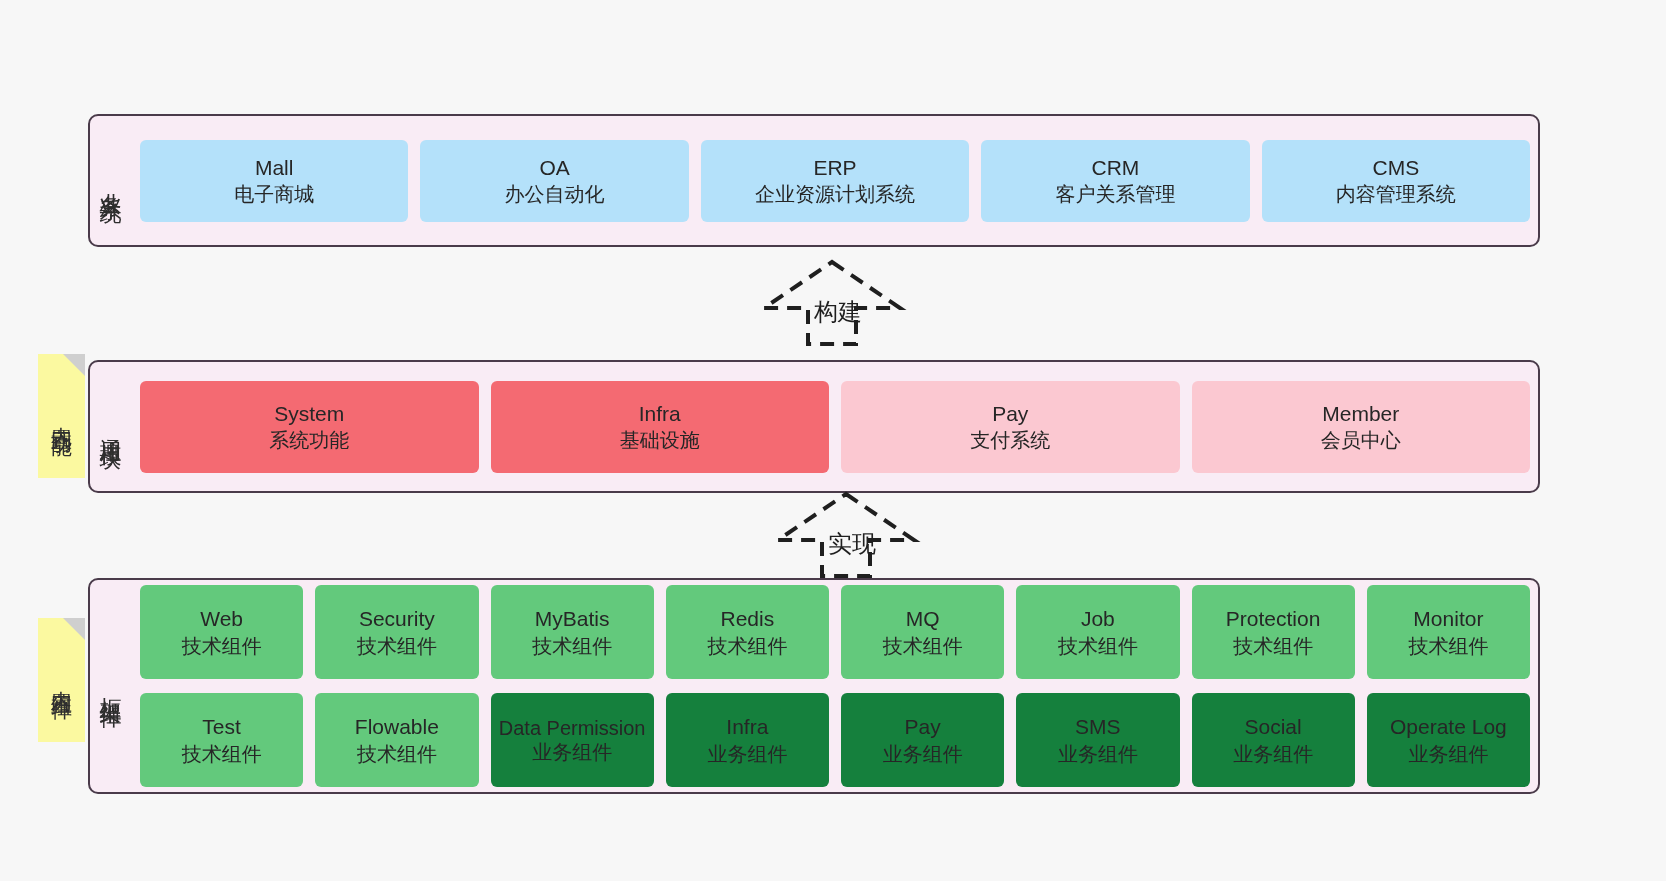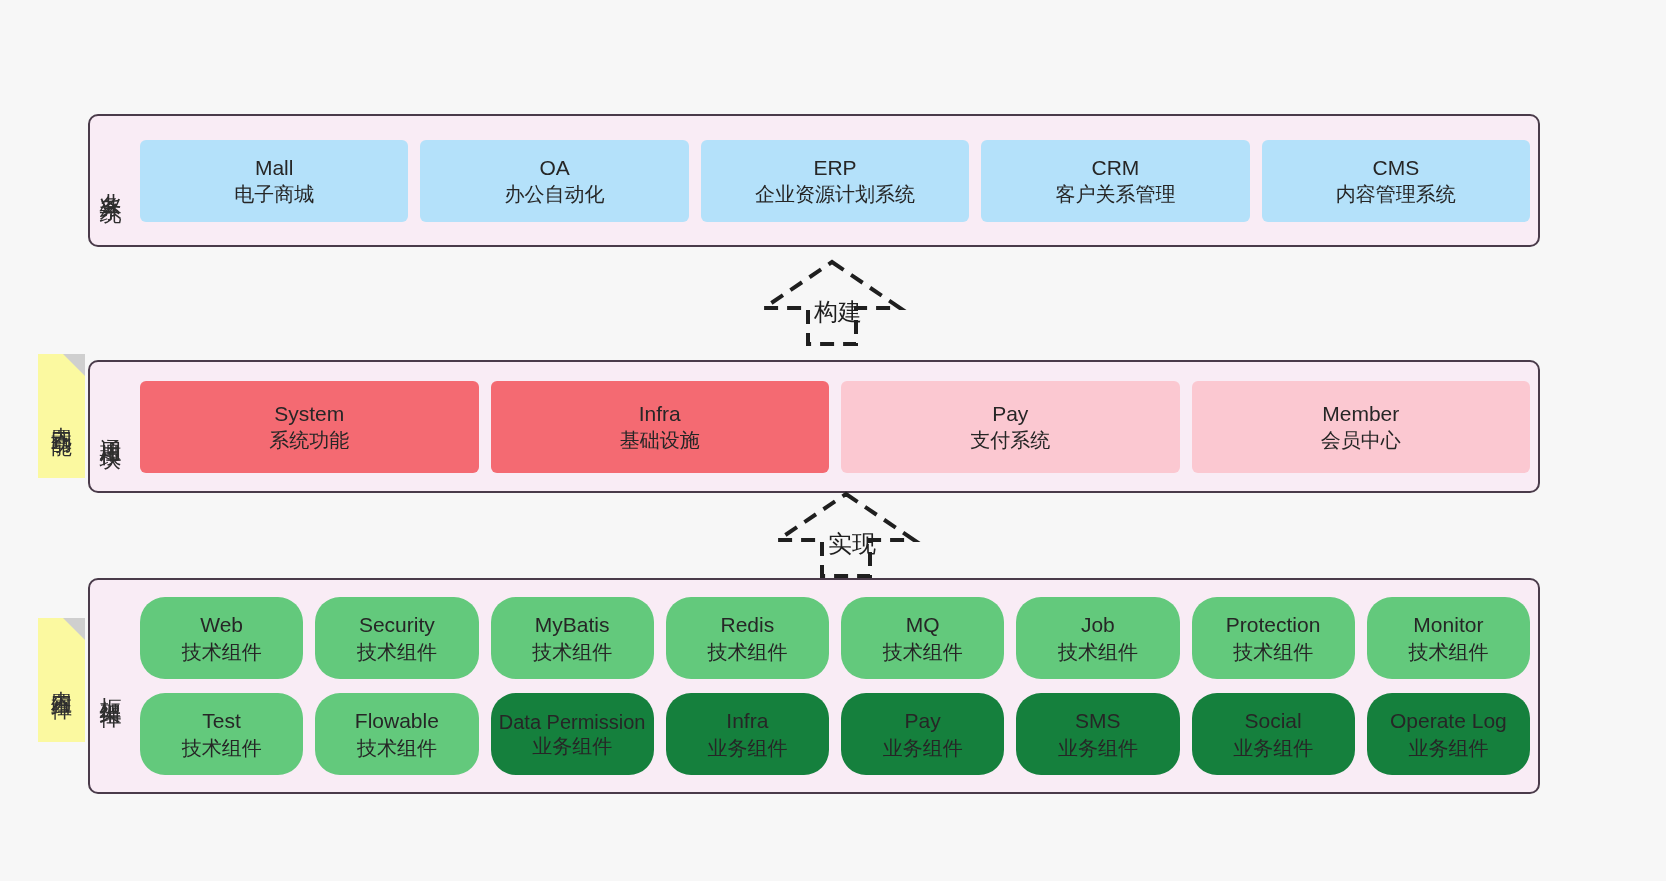--- a/index.html
+++ b/index.html
@@ -69,21 +69,21 @@
     padding:4px 6px;
     flex:1 1 0;
   }
   .box .en{font-size:21px;}
   .box .cn{font-size:20px;}
   .box.three .en{font-size:20px;line-height:1.22;}
   .box.three .cn{font-size:20px;line-height:1.22;}
 
   .biz-row .box{height:82px;}
   .mod-row .box{height:92px;}
-  .fw-row .box{height:82px;border-radius:25px;}
+  .fw-row .box{height:94px;}
 
   .c-blue{background:#b4e1fa;}
   .c-red{background:#f46a72;}
   .c-pink{background:#fbc8d1;}
   .c-green{background:#63c97c;}
   .c-lgreen{background:#15803d;}
 
   
   .note{
     position:absolute;

